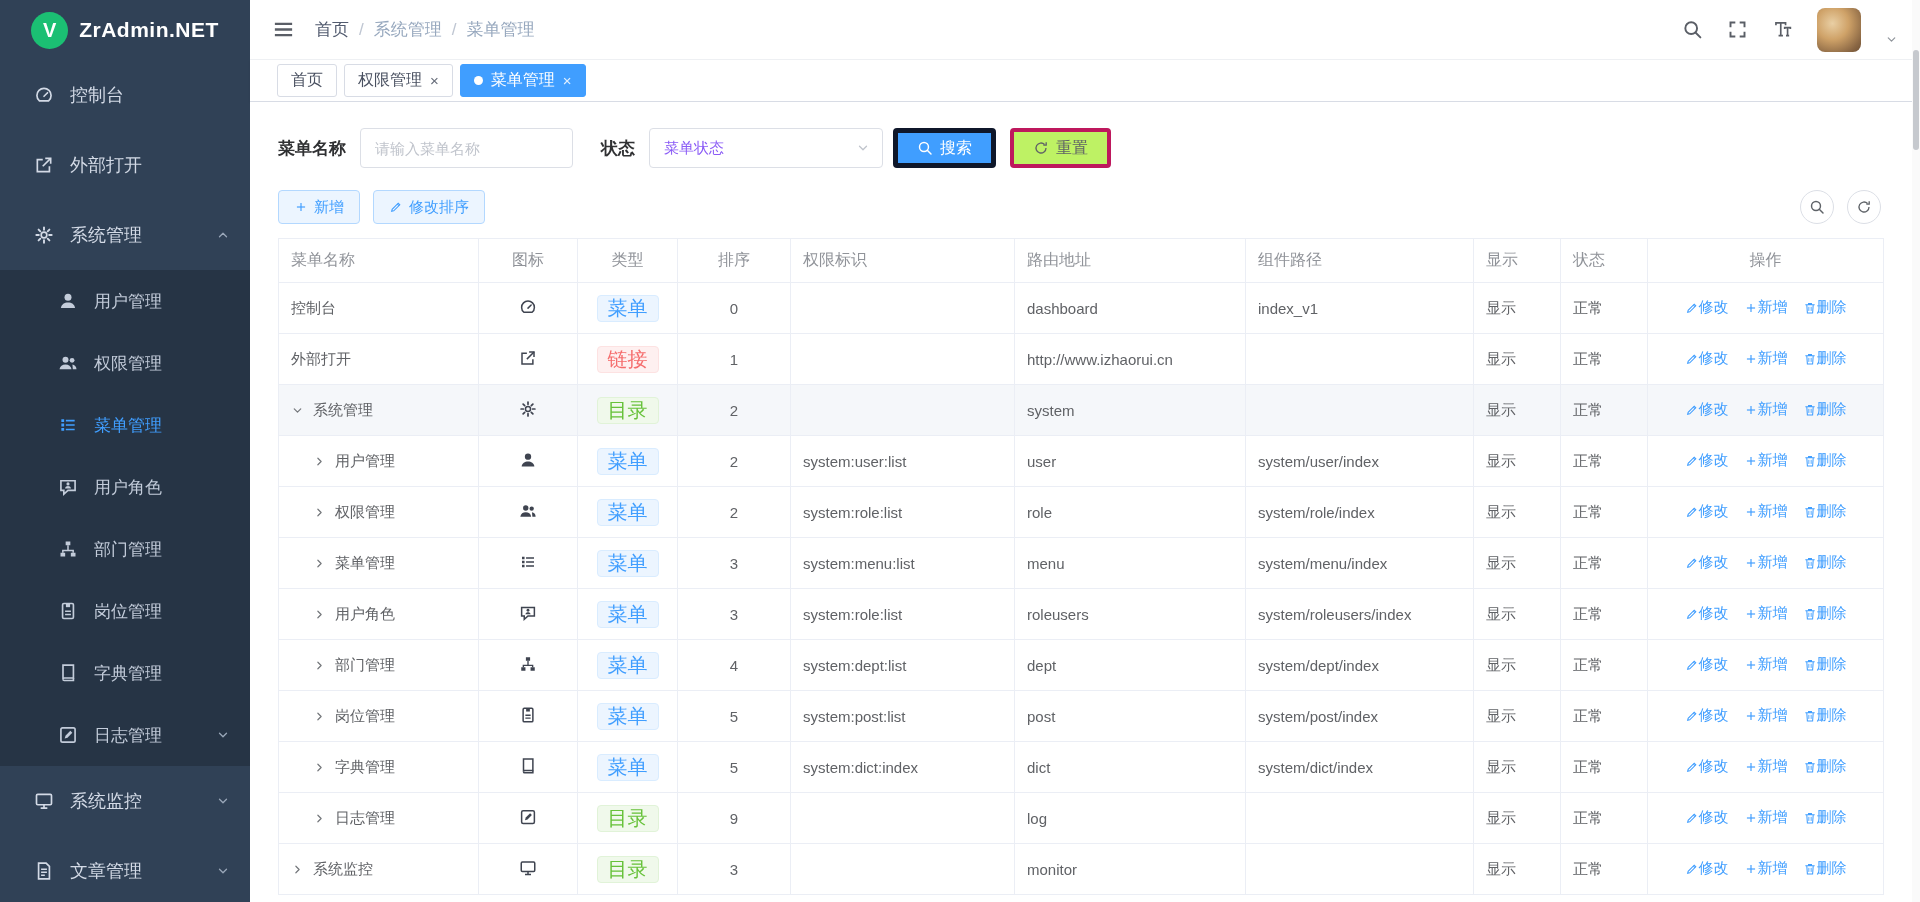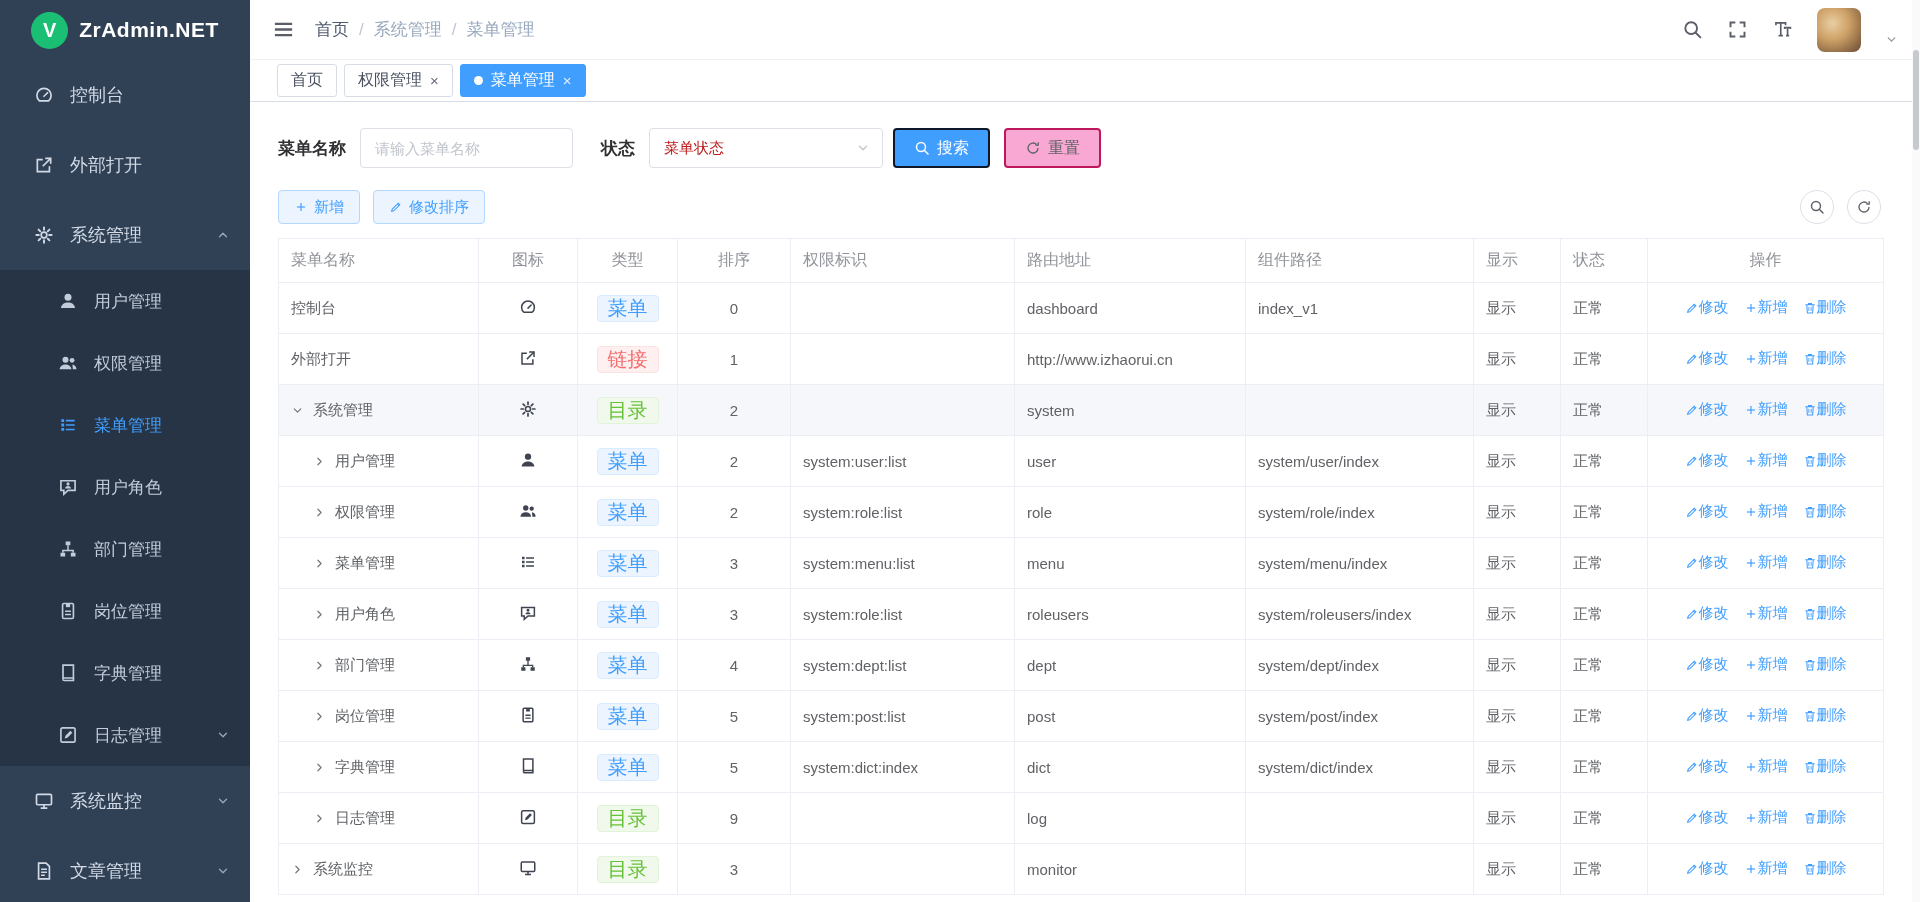--- a/index.html
+++ b/index.html
@@ -51,26 +51,26 @@
   
   .content { flex:1; padding:0 39px 11px 28px; background:#fff; overflow:hidden; }
   .filter-row { margin-top:26px; display:flex; align-items:center; }
   .filter-label { font-size:17px; font-weight:bold; color:#303133; margin-right:14px; white-space:nowrap; }
   .status-label { margin-left:28px; }
   .text-input { width:213px; height:40px; border:1px solid #dcdfe6; border-radius:4px; padding:0 14px;
                 font-size:15px; color:#606266; outline:none; font-family:inherit; }
   .text-input::placeholder { color:#c0c4cc; }
   .select { width:234px; height:40px; border:1px solid #dcdfe6; border-radius:4px; padding:0 12px 0 14px;
             display:flex; align-items:center; justify-content:space-between; cursor:pointer; background:#fff; }
-  .select-ph { font-size:15px; color:#b91c1c; }
+  .select-ph { font-size:15px; color:#8b5cf6; }
   .sel-caret { font-size:14px; color:#c0c4cc; }
   .btn { height:40px; display:inline-flex; align-items:center; gap:7px; padding:0 19px; border-radius:4px;
          font-size:16px; cursor:pointer; font-family:inherit; }
-  .btn-primary { background:#409eff; border:2px solid #0f172a; color:#fff; margin-left:10px; }
-  .btn-default { background:#f9a8d4; border:2px solid #be185d; color:#606266; margin-left:14px; }
+  .btn-primary { background:#409eff; border:5px solid #0f172a; color:#fff; margin-left:10px; }
+  .btn-default { background:#bef264; border:4px solid #be185d; color:#606266; margin-left:14px; }
   .btn-icon { font-size:16px; }
 
   .action-row { margin-top:22px; display:flex; align-items:center; gap:13px; }
   .btn-plain { height:34px; display:inline-flex; align-items:center; gap:6px; padding:0 15px; border-radius:4px;
                background:#ecf5ff; border:1px solid #b3d8ff; color:#409eff; font-size:15px; cursor:pointer; font-family:inherit; }
   .btn-icon-sm { font-size:14px; }
   .action-right { margin-left:auto; display:flex; gap:13px; }
   .circle-btn { width:34px; height:34px; border-radius:50%; border:1px solid #dcdfe6; background:#fff;
                 color:#5f6368; font-size:16px; display:inline-flex; align-items:center; justify-content:center; cursor:pointer; }
 

